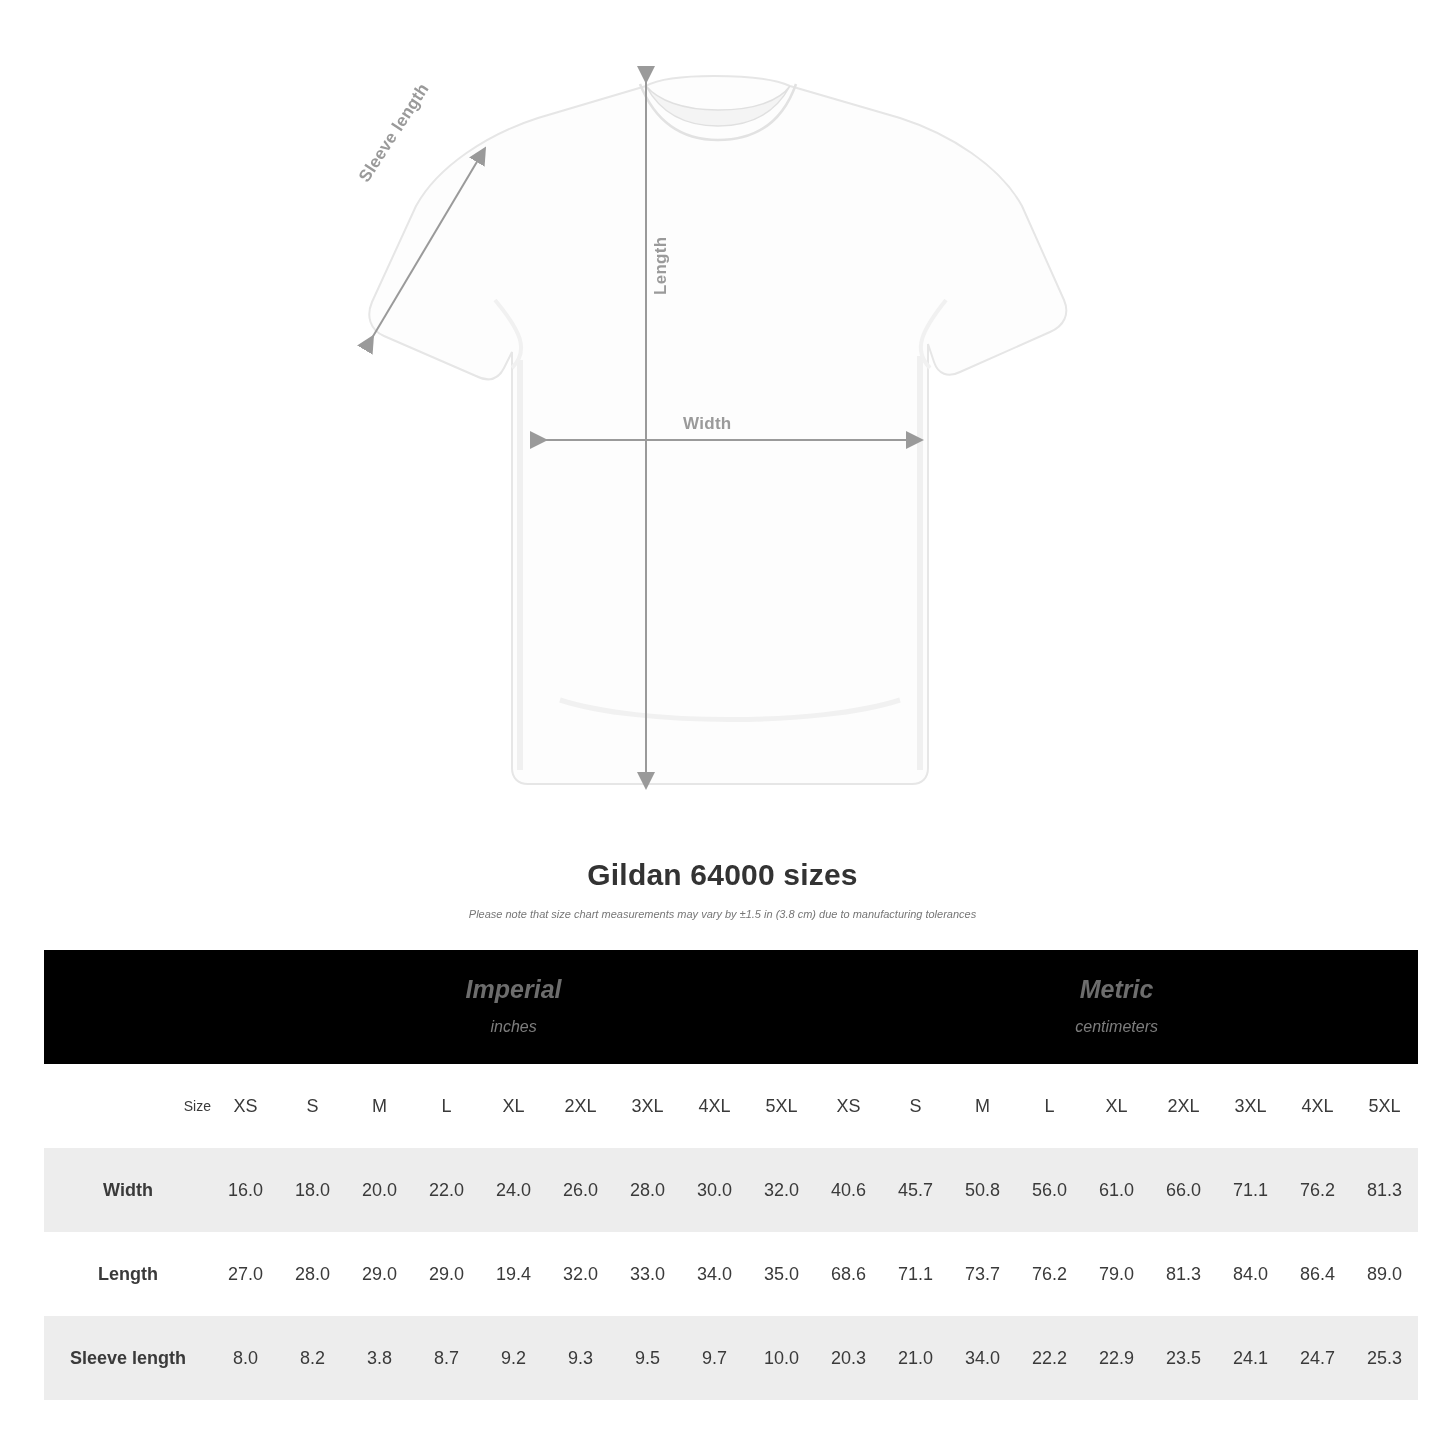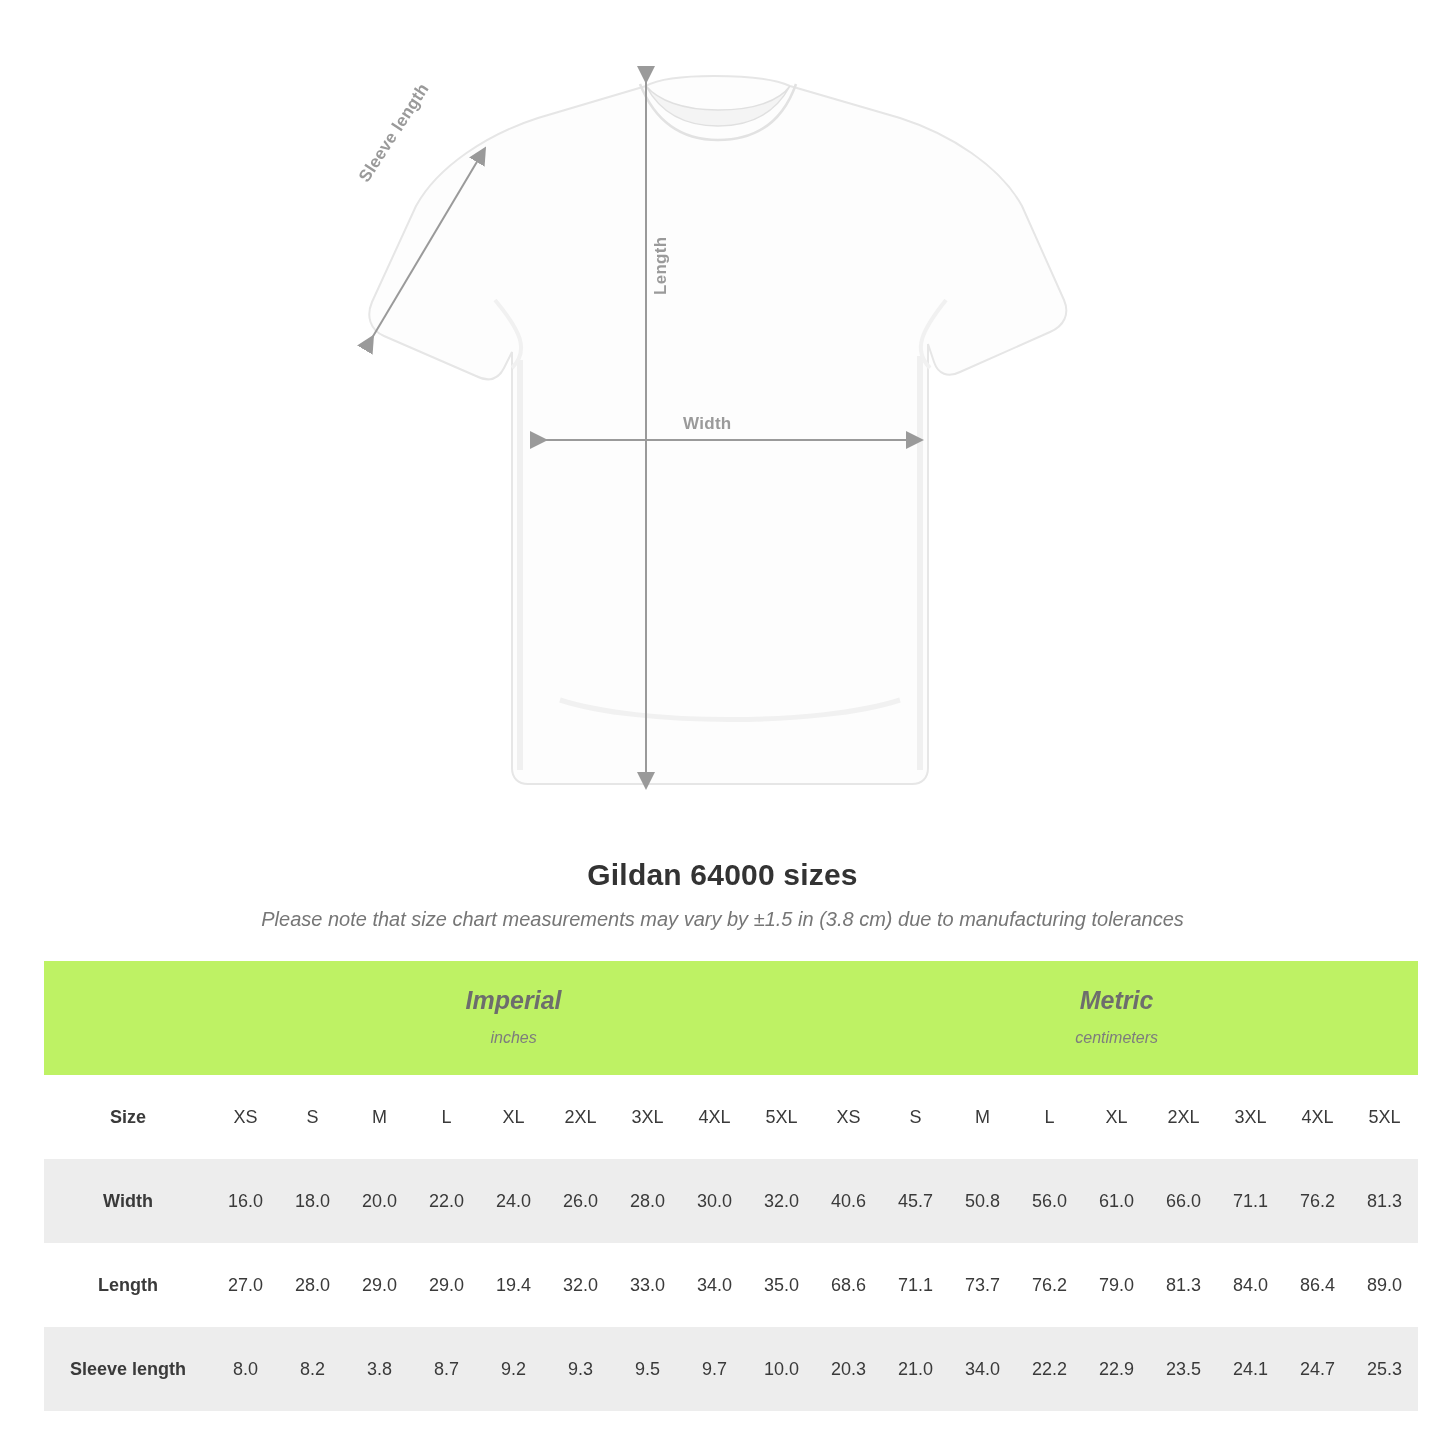--- a/index.html
+++ b/index.html
@@ -58,21 +58,21 @@
     margin-top: 28px;
   }
   .chart-title {
     font-size: 30px;
     font-weight: bold;
     color: #333333;
     margin: 0 0 16px 0;
     letter-spacing: 0.2px;
   }
   .chart-note {
-    font-size: 20px;
+    font-size: 11px;
     font-style: italic;
     color: #767676;
     margin: 0;
   }
 
   
   .table-wrap {
     margin-top: 30px;
     padding: 0 44px;
     box-sizing: border-box;
@@ -86,21 +86,21 @@
   table.size-chart td,
   table.size-chart th {
     text-align: center;
     vertical-align: middle;
     font-size: 18px;
     color: #3a3a3a;
     border: none;
   }
   
   .unit-row td {
-    background: #bef264;
+    background: #000000;
     height: 114px;
     padding: 0;
   }
   .unit-name {
     font-size: 25px;
     font-style: italic;
     font-weight: bold;
     color: #6d6d6d;
     line-height: 1.25;
   }
@@ -113,22 +113,23 @@
   }
   
   .head-row td {
     background: #ffffff;
     height: 82px;
     font-weight: normal;
     font-size: 19px;
     color: #3a3a3a;
   }
   .head-row td.rowlabel {
-    font-weight: bold;
-    font-size: 18px;
+    font-weight: normal;
+    font-size: 14px;
+    text-align: right;
   }
   
   .data-row td {
     height: 82px;
     font-size: 19px;
   }
   .row-shade td { background: #ededed; }
   .row-plain td { background: #ffffff; }
   td.rowlabel {
     font-weight: bold;

